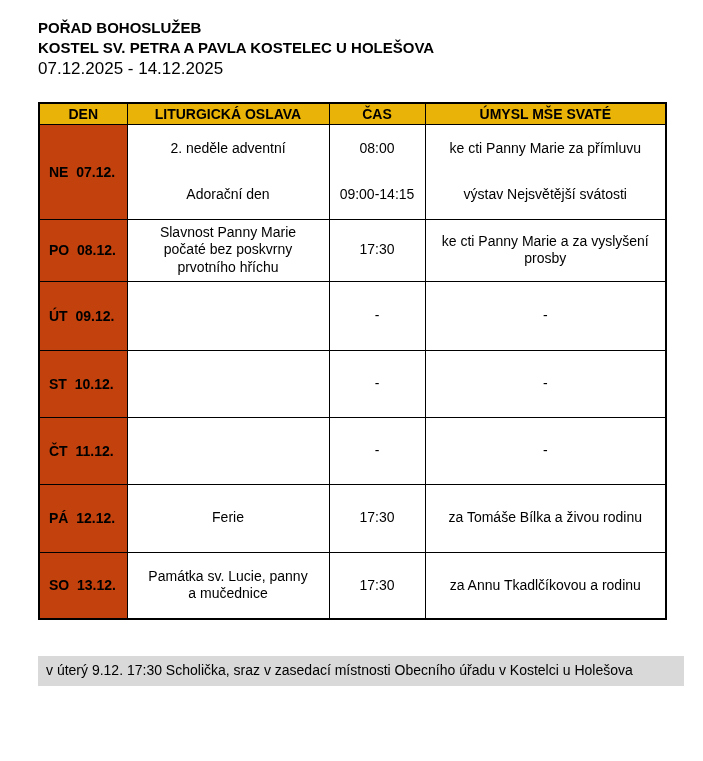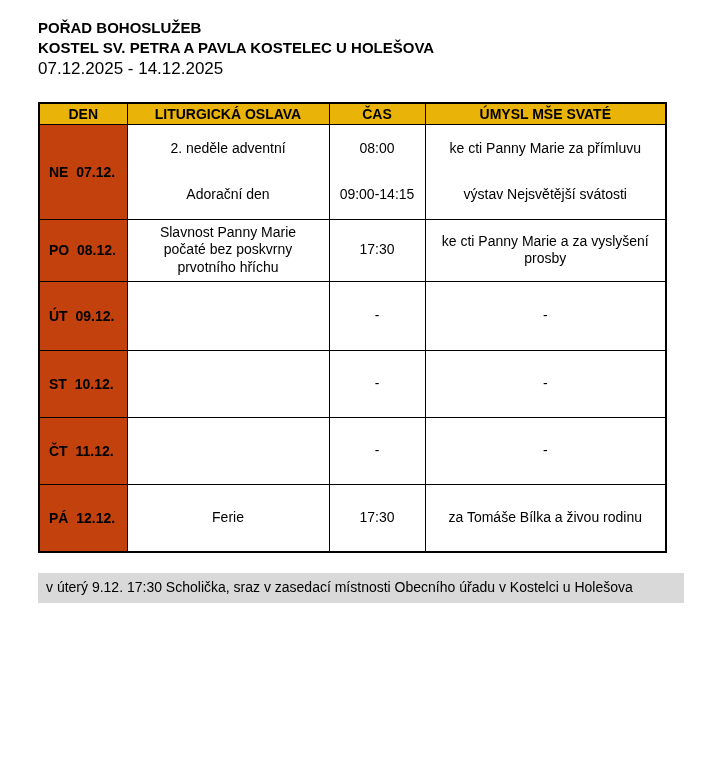--- a/index.html
+++ b/index.html
@@ -70,21 +70,21 @@
     flex: 1;
     display: flex;
     align-items: center;
     justify-content: center;
     padding: 0 6px;
   }
 
   .footer-note {
     width: 646px;
     background: #d9d9d9;
-    margin-top: 20px;
+    margin-top: 36px;
     padding: 5px 8px 6px 8px;
     font-size: 14px;
     line-height: 1.35;
   }
 </style>
 </head>
 <body>
 
 <div class="page">
 
@@ -161,20 +161,26 @@
         <td class="cell">-</td>
       </tr>
 
       <tr class="h5">
         <td class="day">PÁ  12.12.</td>
         <td class="cell cel">Ferie</td>
         <td class="cell">17:30</td>
         <td class="cell">za Tomáše Bílka a živou rodinu</td>
       </tr>
 
+      <tr class="h6">
+        <td class="day">SO  13.12.</td>
+        <td class="cell cel">Památka sv. Lucie, panny a mučednice</td>
+        <td class="cell">17:30</td>
+        <td class="cell">za Annu Tkadlčíkovou a rodinu</td>
+      </tr>
 
 
     </tbody>
   </table>
 
   <div class="footer-note">v úterý 9.12. 17:30 Scholička, sraz v zasedací místnosti Obecního úřadu v Kostelci u Holešova</div>
 
 </div>
 
 </body></html>

